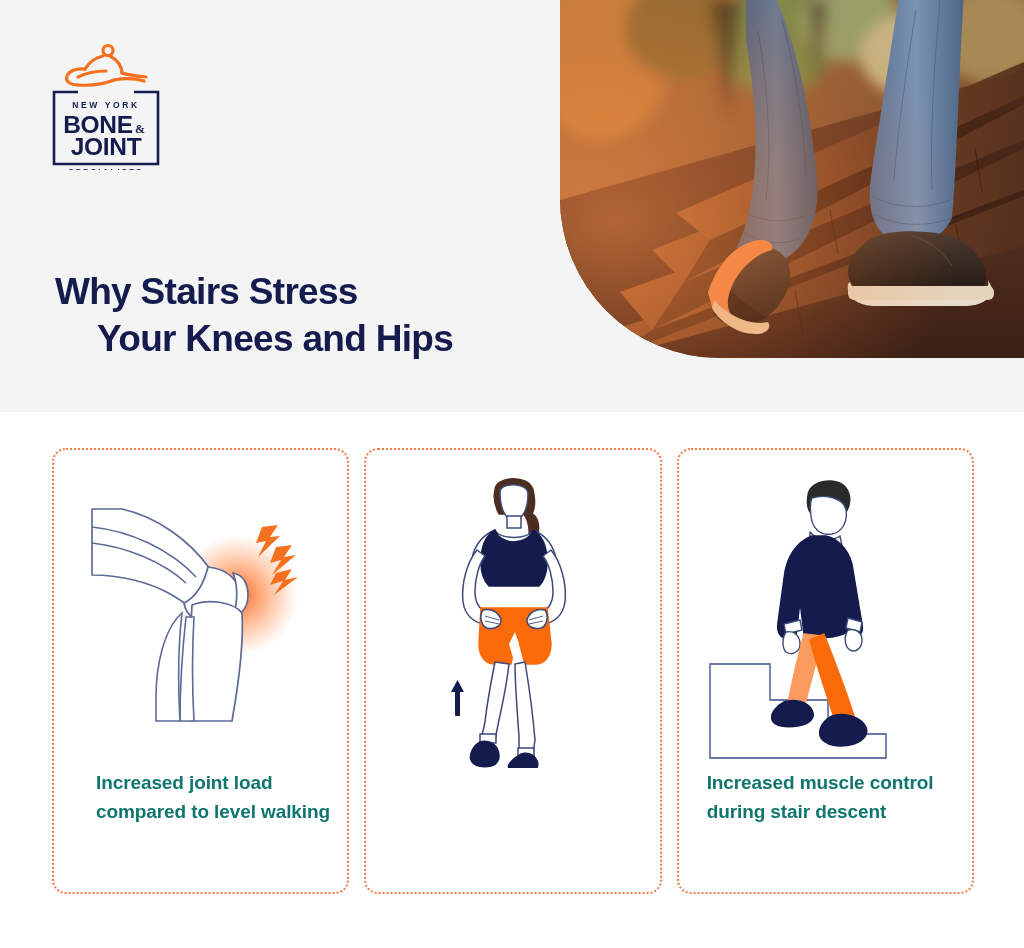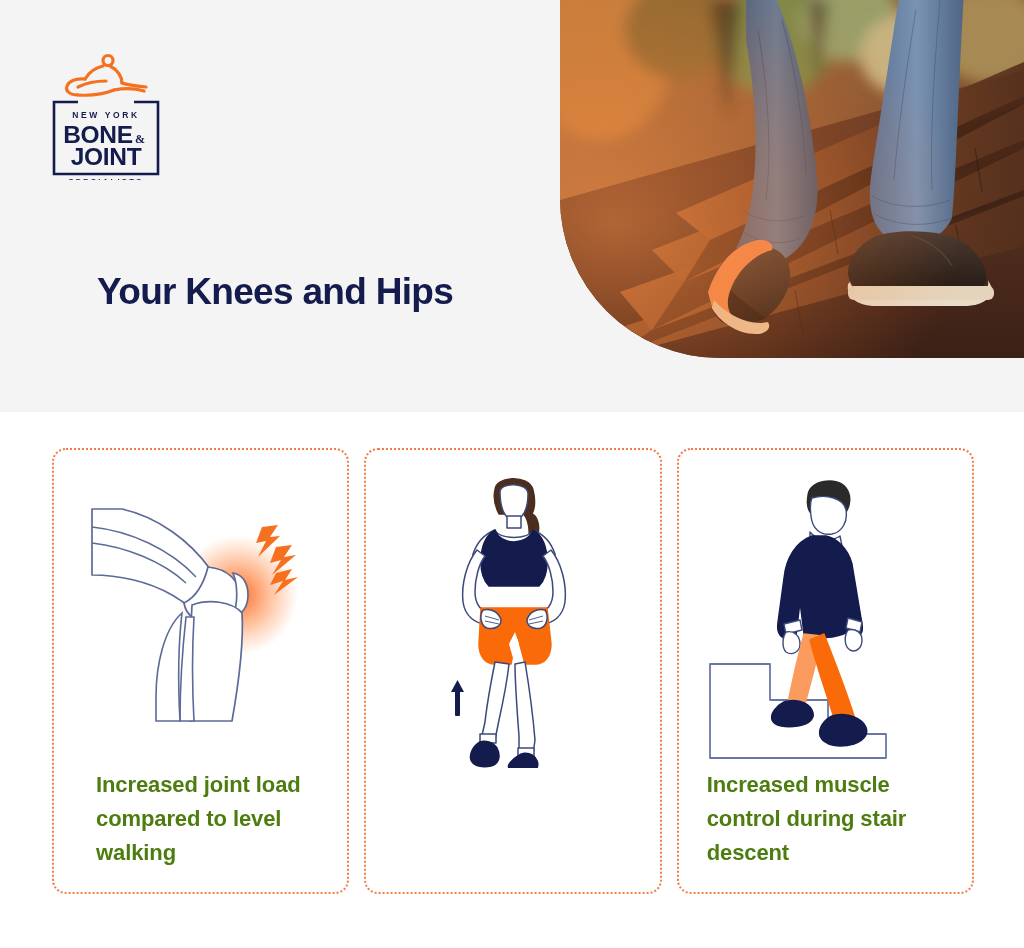--- a/index.html
+++ b/index.html
@@ -17,21 +17,21 @@
     background:#f4f4f5;
   }
   .hero-photo {
     position:absolute; left:560px; top:0; width:464px; height:358px;
     border-bottom-left-radius:160px;
     overflow:hidden;
   }
   .photo-canvas { position:absolute; inset:0; }
 
   
-  .logo { position:absolute; left:48px; top:50px; width:116px; height:130px; }
+  .logo { position:absolute; left:48px; top:40px; width:116px; height:130px; }
 
   
   .headline {
     position:absolute; left:55px; top:268px; width:470px;
     font-size:37px; font-weight:700; line-height:1.28;
     letter-spacing:-0.7px; color:#141b4d;
   }
   .headline .l2 { display:block;margin-left:42px; }
 
   
@@ -50,22 +50,22 @@
     padding:18px 14px 16px 14px;
   }
   .card-art {
     flex:0 0 auto;
     width:100%; height:300px;
     display:flex; align-items:center; justify-content:center;
   }
   .card-art svg { display:block; }
   .card-caption {
     width:100%;
-    font-size:22px; font-weight:700; line-height:1.55;
-    color:#4d7c0f; letter-spacing:-0.1px;
+    font-size:19px; font-weight:700; line-height:1.55;
+    color:#0f766e; letter-spacing:-0.1px;
   }
   .cap-1 { padding-left:28px; }
   .cap-2 { padding-left:24px; }
   .cap-3 { padding-left:14px; }
 </style>
 </head>
 <body>
 
 <div class="page">
 
@@ -213,20 +213,21 @@
 
       <text x="58" y="68" text-anchor="middle" fill="#141b4d" font-family="Liberation Sans, sans-serif" font-size="8.5" letter-spacing="2.6" font-weight="700">NEW YORK</text>
       <text x="50" y="93" text-anchor="middle" fill="#141b4d" font-family="Liberation Sans, sans-serif" font-size="24.5" font-weight="700" letter-spacing="-0.3">BONE</text>
       <text x="92" y="93" text-anchor="middle" fill="#141b4d" font-family="Liberation Serif, serif" font-size="12" font-weight="700">&amp;</text>
       <text x="58" y="115" text-anchor="middle" fill="#141b4d" font-family="Liberation Sans, sans-serif" font-size="24.5" font-weight="700" letter-spacing="-0.3">JOINT</text>
       <text x="58" y="134" text-anchor="middle" fill="#141b4d" font-family="Liberation Sans, sans-serif" font-size="7.6" letter-spacing="2.3" font-weight="700">SPECIALISTS</text>
     </svg>
   </div>
 
   <h1 class="headline">
+    <span class="l1">Why Stairs Stress</span>
     <span class="l2">Your Knees and Hips</span>
   </h1>
 
   <div class="cards">
 
     <div class="card">
       <div class="card-art">
         <svg width="230" height="290" viewBox="0 0 230 290">
           <defs>
             <radialGradient id="pain" cx="0.5" cy="0.5" r="0.5">

